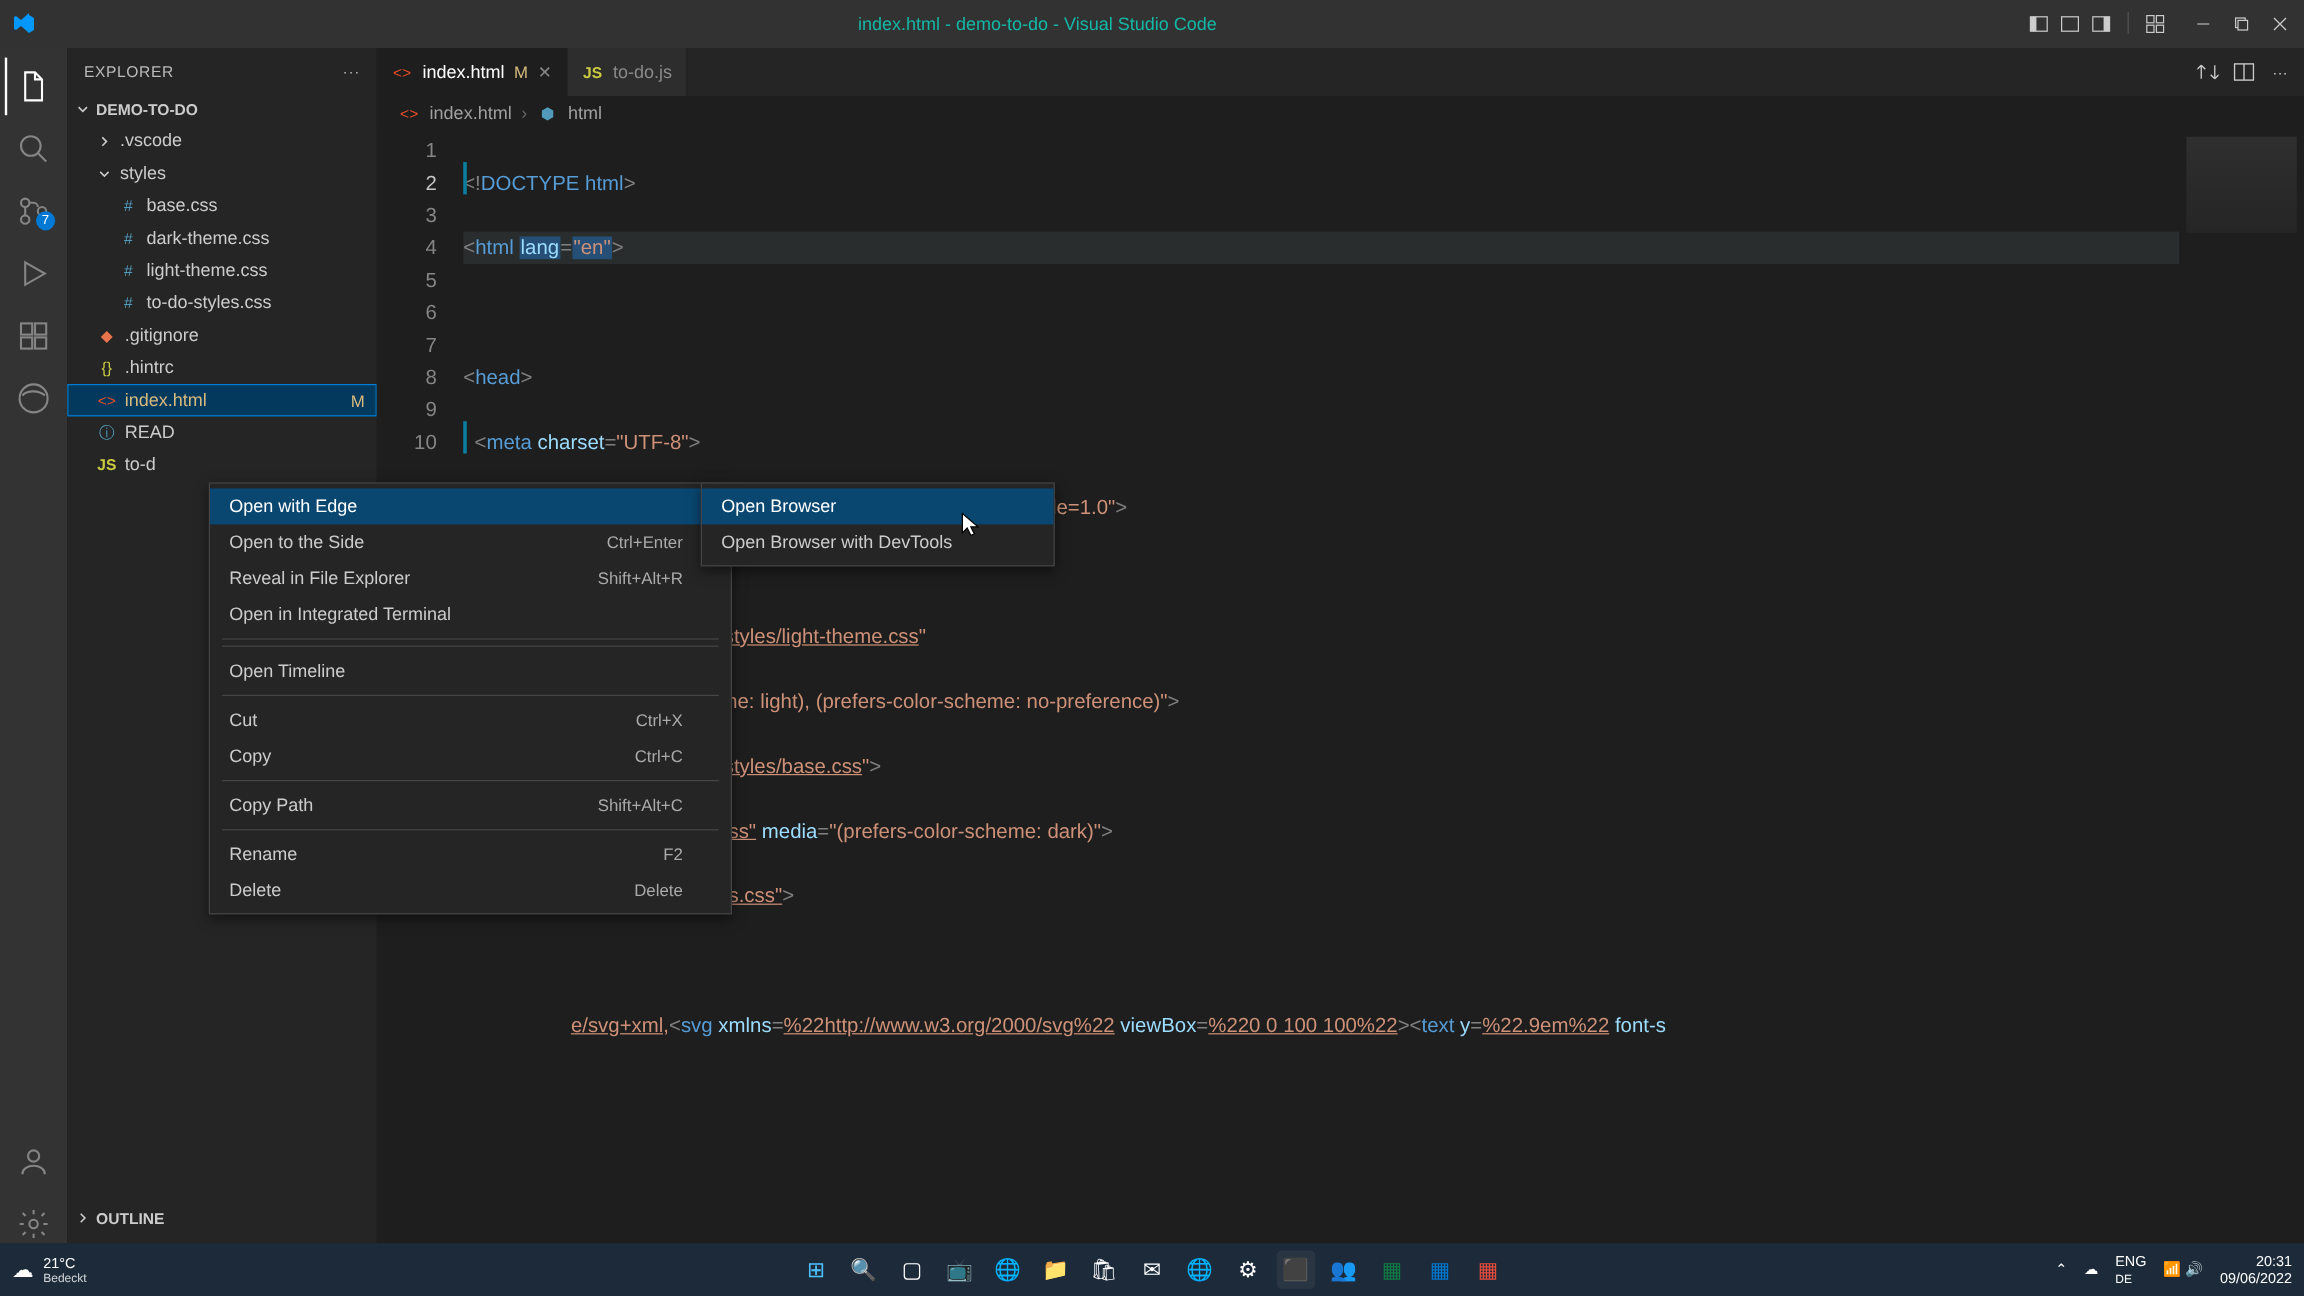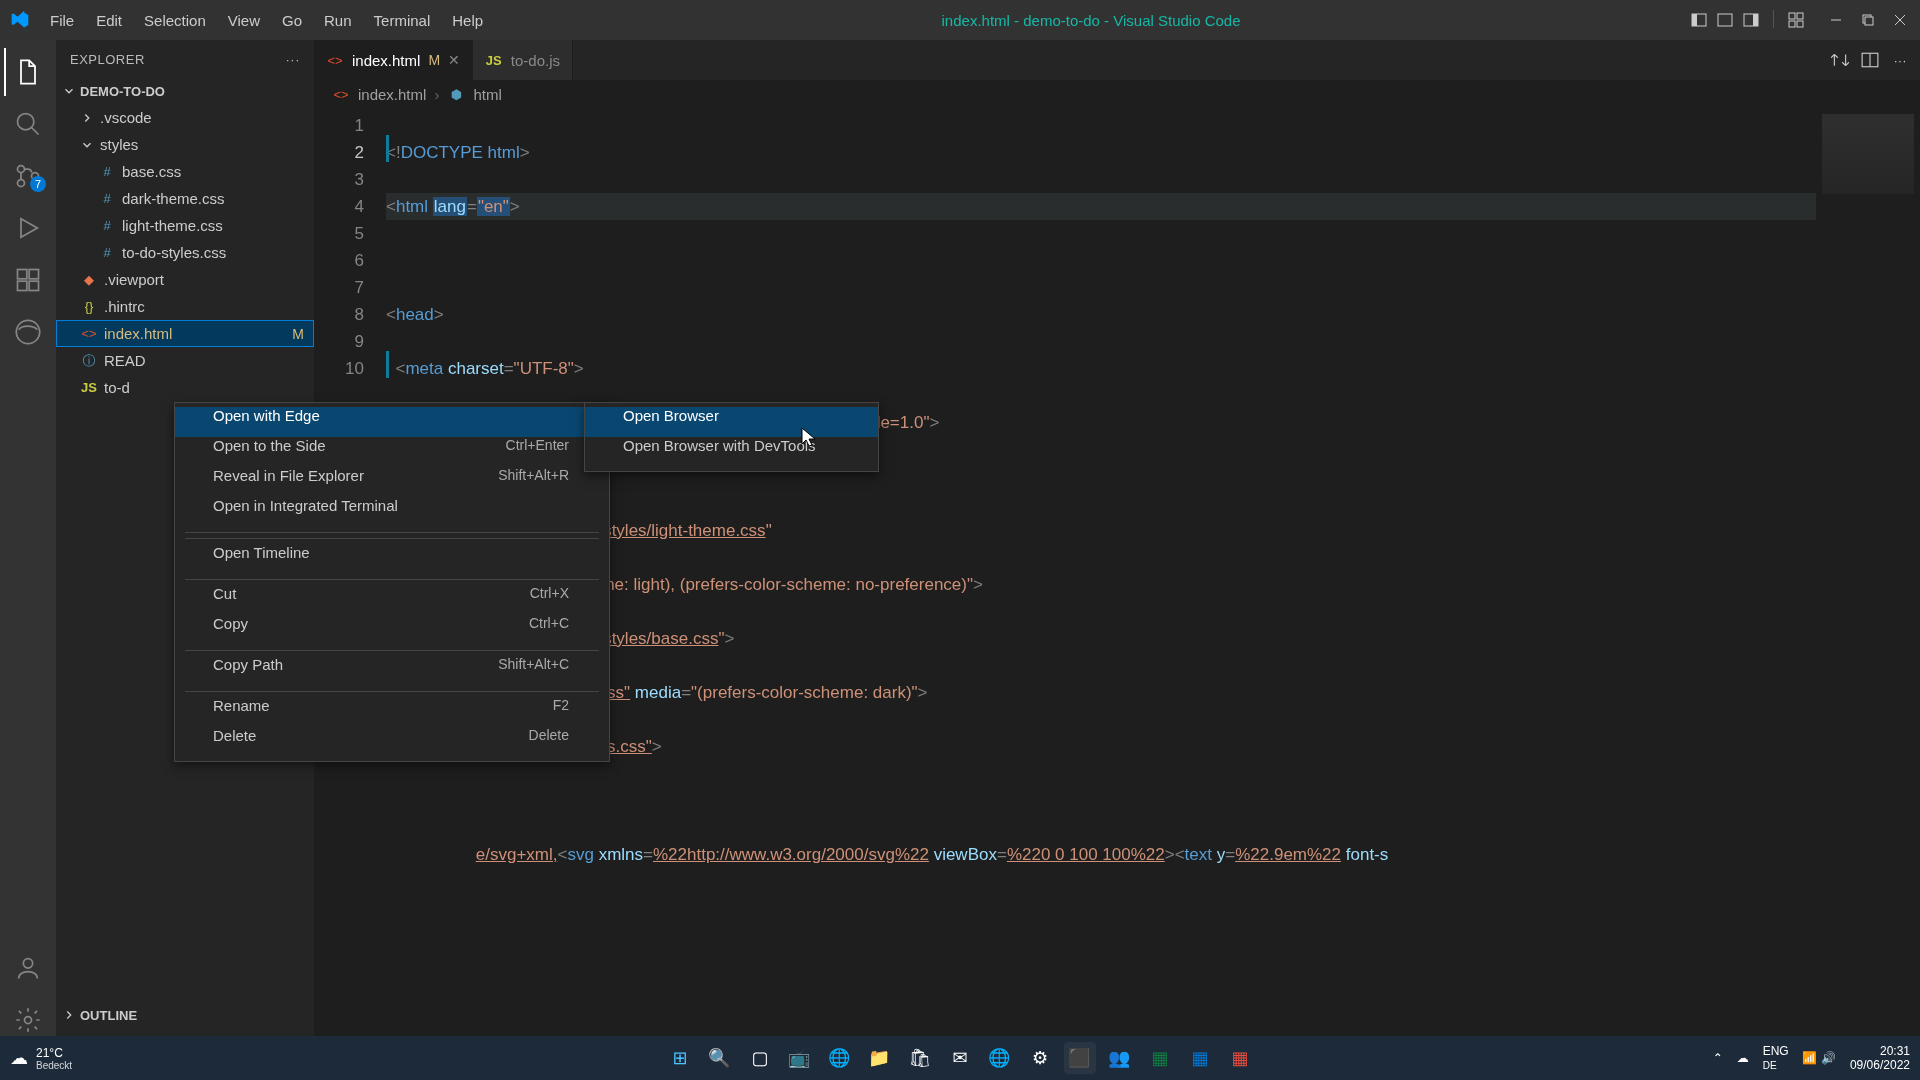--- a/index.html
+++ b/index.html
@@ -46,21 +46,21 @@
 .code .line{height:27px}.t-tag{color:#569cd6}.t-attr{color:#9cdcfe}.t-str{color:#ce9178}.t-punc{color:#808080}.t-doctype{color:#569cd6}
 .t-str u{color:#ce9178;text-decoration:underline}
 .t-seltag{background:#264f78;color:#9cdcfe;padding:0 1px}
 .minimap{position:absolute;right:0;top:0;width:104px;height:100%;background:#1e1e1e}
 .minimap .mm{position:absolute;top:6px;right:6px;width:92px;height:80px;background:linear-gradient(#3a3a3a,#2a2a2a);opacity:.6}
 .editor-actions{position:absolute;right:10px;top:10px;display:flex;gap:10px}
 .statusbar{height:26px;background:#007acc;color:#fff;display:flex;align-items:center;font-size:14px;padding:0 10px;gap:16px}
 .statusbar .remote{background:#16825d;margin:-0px 8px -0px -10px;padding:0 10px;height:100%;display:flex;align-items:center}
 .statusbar .sb-right{margin-left:auto;display:flex;gap:18px;align-items:center}
 .context-menu{position:absolute;background:#252526;border:1px solid #454545;box-shadow:0 4px 10px rgba(0,0,0,.5);z-index:100;padding:4px 0;font-size:15px;color:#ccc}
-.cm-item{height:30px;display:flex;padding:0 40px 0 38px;cursor:pointer;position:relative;white-space:nowrap}
+.cm-item{height:30px;display:flex;align-items:center;padding:0 40px 0 16px;cursor:pointer;position:relative;white-space:nowrap}
 .cm-item .kb{margin-left:auto;padding-left:40px;color:#aaa;font-size:14px}
 .cm-item.highlight{background:#094771;color:#fff}
 .cm-sep{height:1px;background:#454545;margin:5px 10px}
 .cm-sub{position:absolute;right:14px;color:#ccc}
 .context-menu.main-cm{left:174px;top:402px;width:436px}
 .context-menu.sub-cm{left:584px;top:402px;width:295px}
 .cursor-pointer{position:absolute;left:800px;top:426px;width:18px;height:18px;z-index:200}
 .taskbar{position:absolute;bottom:0;left:0;right:0;height:44px;background:#1c2a3a;display:flex;align-items:center;padding:0 10px;color:#fff;font-size:12px}
 .taskbar .weather{display:flex;align-items:center;gap:8px}
 .taskbar .tb-center{position:absolute;left:50%;transform:translateX(-50%);display:flex;gap:8px;align-items:center}
@@ -71,30 +71,20 @@
 </style>
 </head>
 <body>
 
 <div class="titlebar">
   <div class="logo">
     <svg viewBox="0 0 24 24" width="20" height="20">
         <path fill="#0098ff" d="M17 3l5 3v12l-5 3-8-7-5 4-2-1V5l2-1 5 4 8-7z"></path>
       </svg>
   </div>
-  <div class="menubar">
-    <div class="menu-item">File</div>
-    <div class="menu-item">Edit</div>
-    <div class="menu-item">Selection</div>
-    <div class="menu-item">View</div>
-    <div class="menu-item">Go</div>
-    <div class="menu-item">Run</div>
-    <div class="menu-item">Terminal</div>
-    <div class="menu-item">Help</div>
-  </div>
   <div class="title">index.html - demo-to-do - Visual Studio Code</div>
   <div class="layout-icons">
     <div class="icon-btn">
         <svg width="16" height="16" viewBox="0 0 16 16">
           <rect x="1" y="2" width="14" height="12" fill="none" stroke="#ccc"></rect>
           <rect x="1" y="2" width="5" height="12" fill="#ccc"></rect>
         </svg>
       </div>
     <div class="icon-btn">
         <svg width="16" height="16" viewBox="0 0 16 16">
@@ -232,21 +222,21 @@
       <div class="tree-item file l2">
           <span class="file-ico" style="color:#519aba">#</span>
           <span>light-theme.css</span>
         </div>
       <div class="tree-item file l2">
           <span class="file-ico" style="color:#519aba">#</span>
           <span>to-do-styles.css</span>
         </div>
       <div class="tree-item file l1">
           <span class="file-ico" style="color:#e8744c">◆</span>
-          <span>.viewport</span>
+          <span>.gitignore</span>
         </div>
       <div class="tree-item file l1">
           <span class="file-ico" style="color:#cbcb41">{}</span>
           <span>.hintrc</span>
         </div>
       <div class="tree-item file l1 selected" style="color:#d7ba7d">
           <span class="file-ico" style="color:#e44d26">&lt;&gt;</span>
           <span>index.html</span>
           <span class="status">M</span>
         </div>

